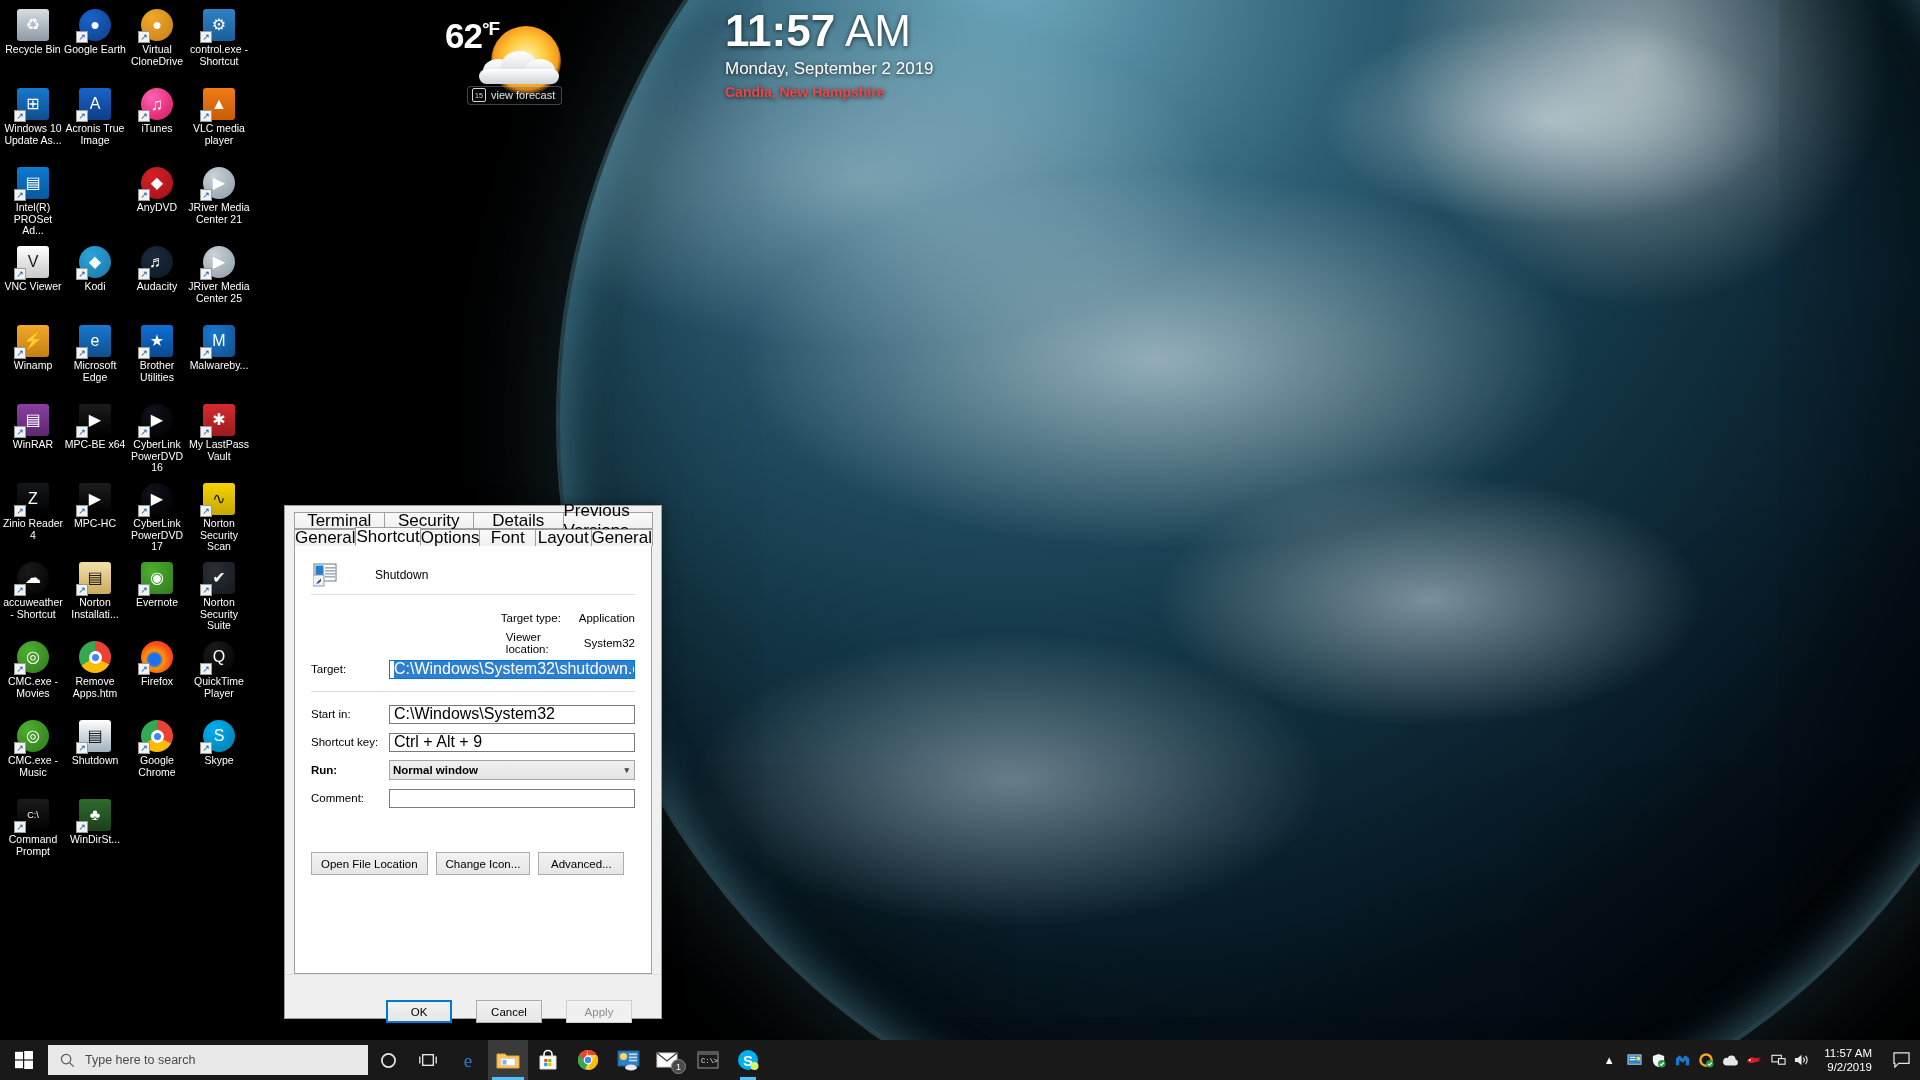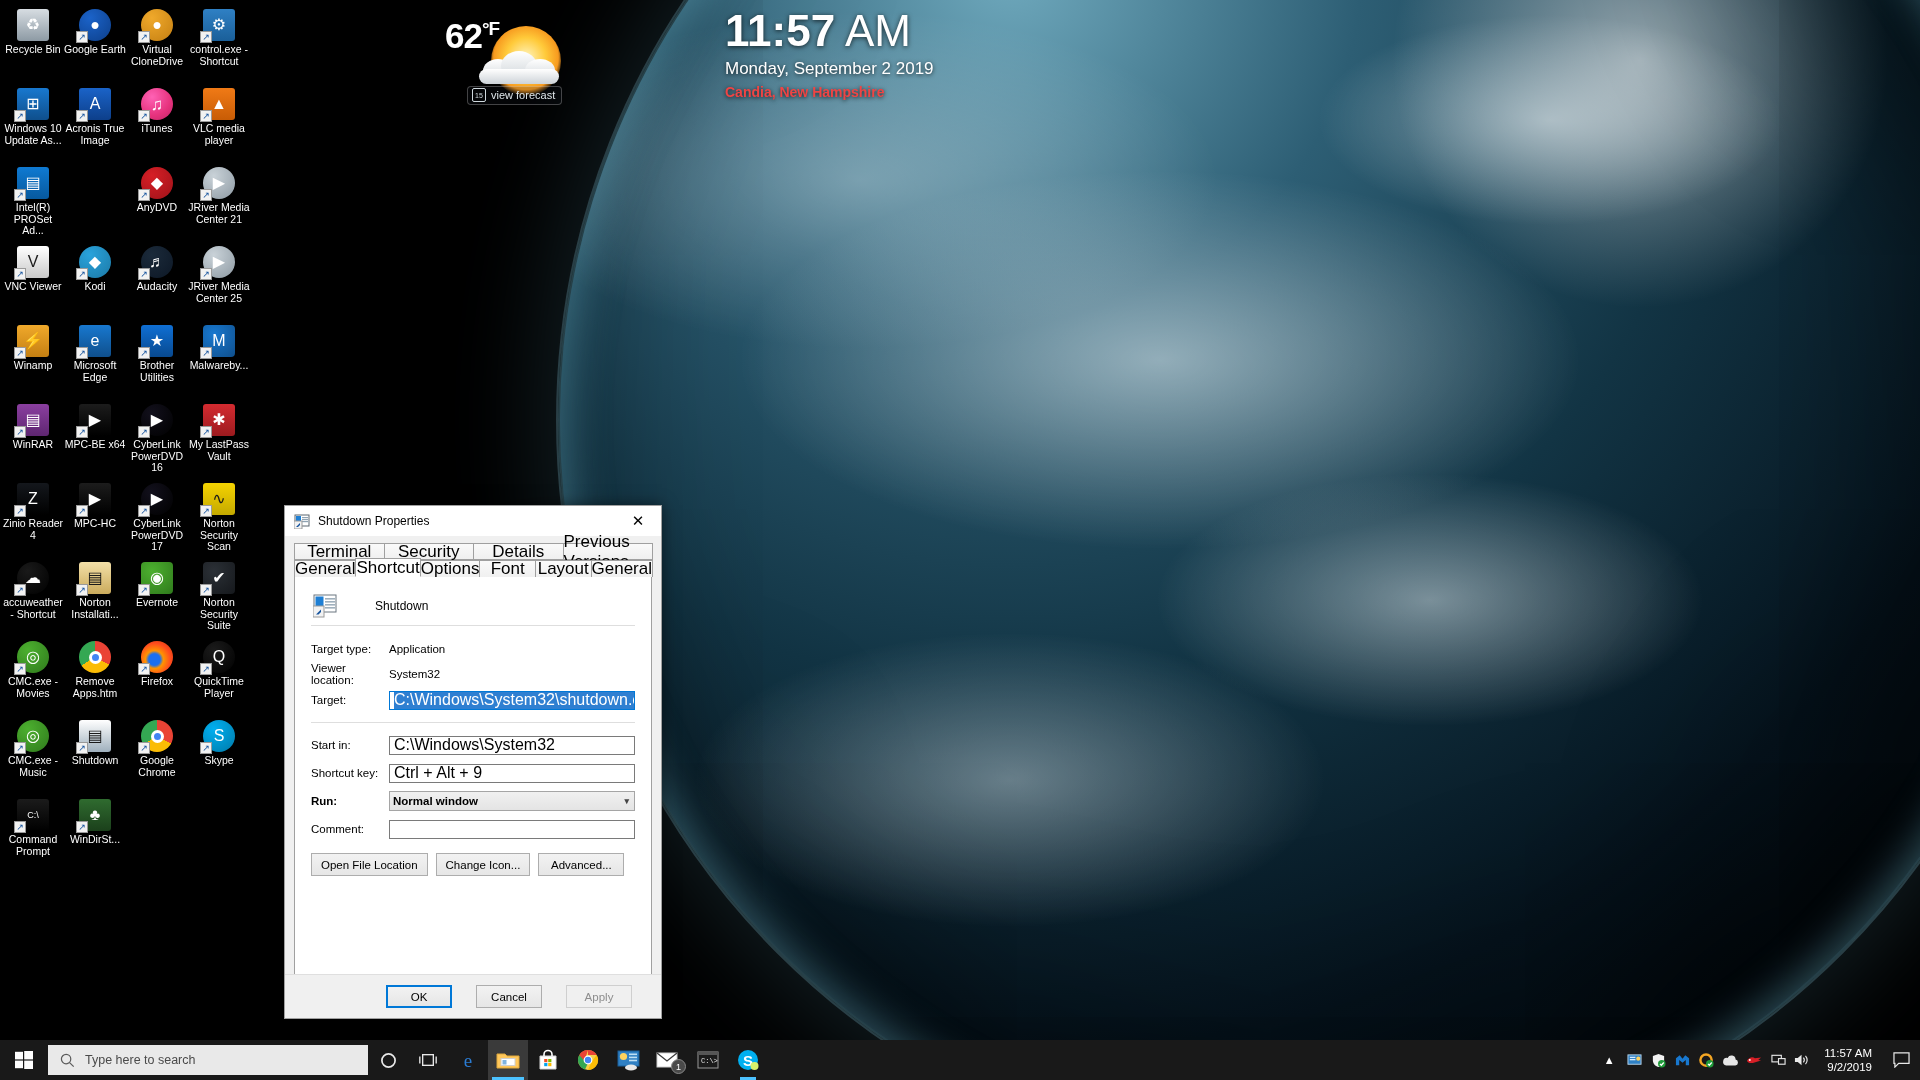--- a/index.html
+++ b/index.html
@@ -208,21 +208,21 @@
   }
   .panel-head {
     display:flex; align-items:center;
     padding: 14px 0 0 18px;
     height: 44px;
   }
   .panel-head .picon { width:26px; height:24px; position:relative; }
   .panel-head .pname { margin-left: 36px; font-size:12px; }
   .hrule { height:1px; background:#dedede; margin: 4px 16px 0 16px; }
 
-  .frow { display:flex; align-items:center; padding: 0 16px; height: 25px; }
+  .frow { display:flex; align-items:center; padding: 0 16px; height: 25px; justify-content: flex-end; }
   .frow .flbl { width: 78px; font-size:11.5px; flex:none; }
   .frow .fval { font-size:11.5px; }
   .frow .finput {
     flex:1;
     height:19px;
     border:1px solid #7a7a7a;
     background:#fff;
     font-size:16px;
     padding: 0 4px;
     display:flex; align-items:center;
@@ -249,20 +249,21 @@
     height:23px;
     min-width: 86px;
     border:1px solid #adadad;
     background: linear-gradient(#f2f2f2,#e6e6e6);
     font-size:11.5px;
     display:flex; align-items:center; justify-content:center;
     padding: 0 9px;
     cursor:default;
     color:#000;
     font-family:"Liberation Sans", sans-serif;
+    margin-top:30px;
   }
 
   #dlgfooter {
     position:absolute; left:0; right:0; bottom:0;
     height: 44px;
     background:#f0f0f0;
     border-top:1px solid #dfdfdf;
     display:flex; align-items:center; justify-content:flex-end;
     gap: 24px;
     padding-right: 29px;
@@ -533,35 +534,20 @@
   <div id="clock">
     <div class="time">
       <b>11:57</b> <span>AM</span>
     </div>
     <div class="date">Monday, September 2 2019</div>
     <div class="loc">Candia, New Hampshire</div>
   </div>
 
   <div id="dialog">
 
-    <div id="titlebar">
-      <span class="ticon">
-        <svg width="16" height="16" viewBox="0 0 16 16">
-          <rect x="1" y="2" width="14" height="11" fill="#fff" stroke="#5b6670"></rect>
-          <rect x="2" y="3" width="5" height="9" fill="#1e7fd4"></rect>
-          <rect x="8" y="4" width="6" height="1.2" fill="#8fa3b3"></rect>
-          <rect x="8" y="6" width="6" height="1.2" fill="#8fa3b3"></rect>
-          <rect x="8" y="8" width="6" height="1.2" fill="#8fa3b3"></rect>
-          <rect x="0" y="8" width="8" height="8" fill="#f2f2f2" stroke="#9a9a9a"></rect>
-          <path d="M2 14 L6 10 L6 12 L4 14 Z" fill="#15539e"></path>
-        </svg>
-      </span>
-      <span class="ttl">Shutdown Properties</span>
-      <span class="close">✕</span>
-    </div>
 
     <div class="tabstrip">
       <div class="tabrow row1">
           <div class="tab">Terminal</div>
           <div class="tab">Security</div>
           <div class="tab">Details</div>
           <div class="tab">Previous Versions</div>
         </div>
       <div class="tabrow row2">
           <div class="tab">General</div>

